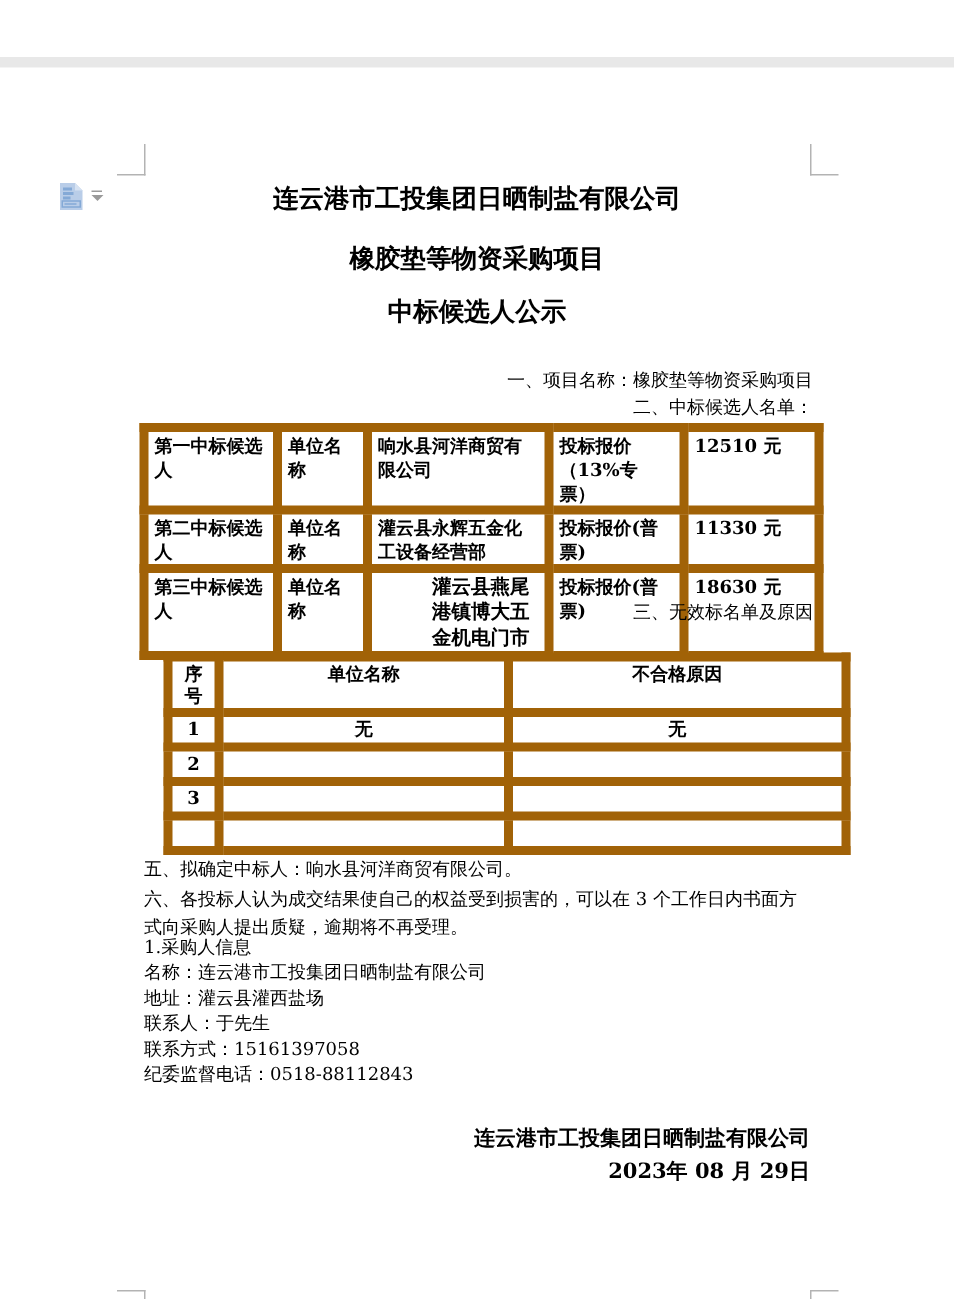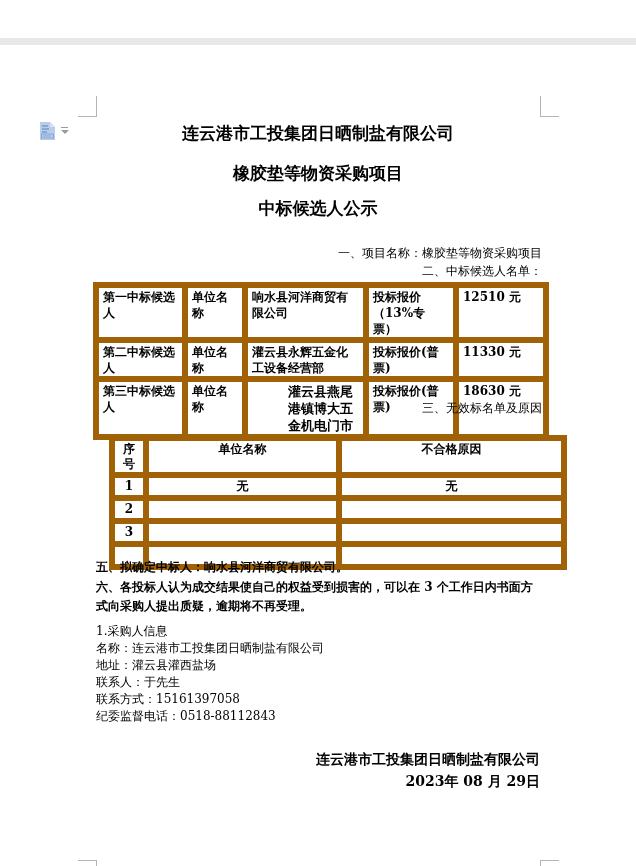--- a/index.html
+++ b/index.html
@@ -27,21 +27,21 @@
   .s1{top:206px;} .s2{top:224px;} .s3{top:361px;}
 
   table{border-collapse:collapse;table-layout:fixed;font-size:12px;}
   td{border:6px solid #a16207;vertical-align:top;padding:1px 4px 0 4px;line-height:16px;overflow:hidden;font-weight:bold;}
   .tbl-candidates{position:absolute;left:93px;top:244px;width:450px;}
   .tbl-candidates td{height:32px;}
   .alt-font{font-family:"DejaVu Sans","Liberation Sans",sans-serif;font-size:13px;line-height:17px;padding-left:40px;}
   .tbl-invalid{position:absolute;left:109px;top:397px;width:452px;text-align:center;}
   .tbl-invalid td{height:16px;line-height:15px;}
 
-  .paras{position:absolute;left:96px;top:520px;width:446px;font-size:12px;font-weight:bold;}
+  .paras{position:absolute;left:96px;top:532px;width:446px;font-size:12px;}
   .paras p{margin:0;line-height:19.5px;}
   .contact{position:absolute;left:96px;top:585px;width:446px;font-size:12px;}
   .contact p{margin:0;line-height:17px;}
 
   .signature{position:absolute;left:96px;top:710px;width:444px;text-align:right;font-weight:bold;font-size:14px;}
   .signature .line{line-height:22px;}
 </style>
 </head>
 <body>
 

